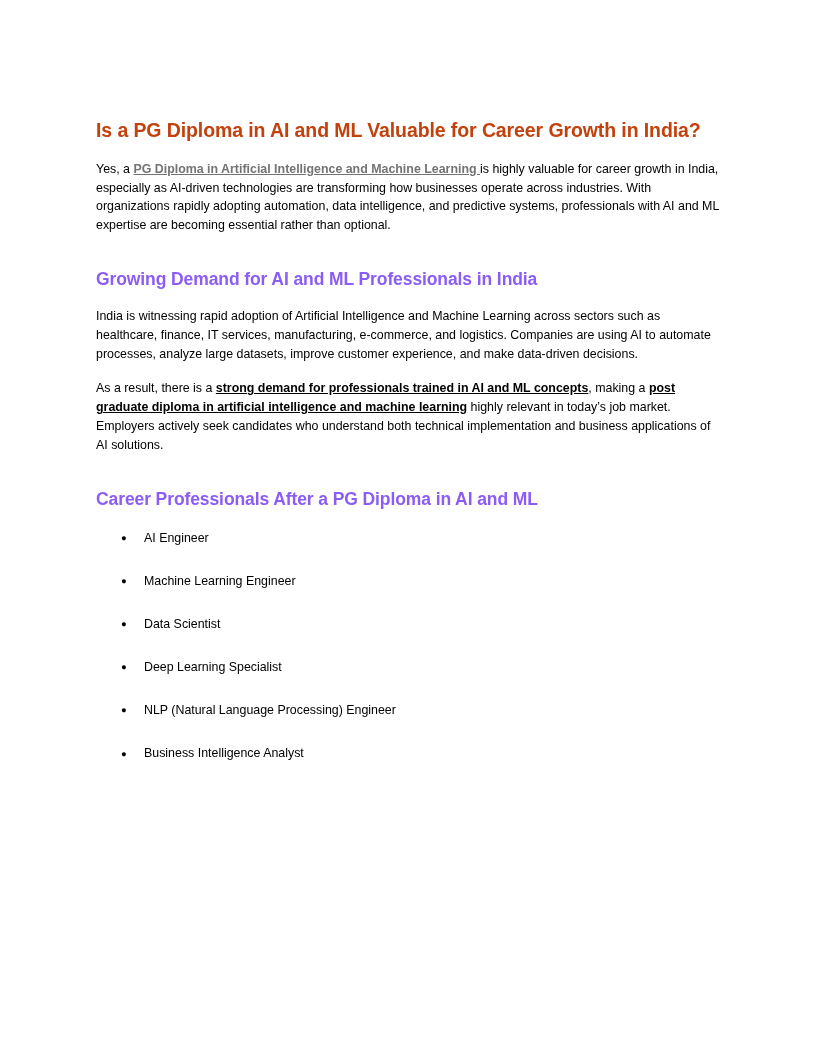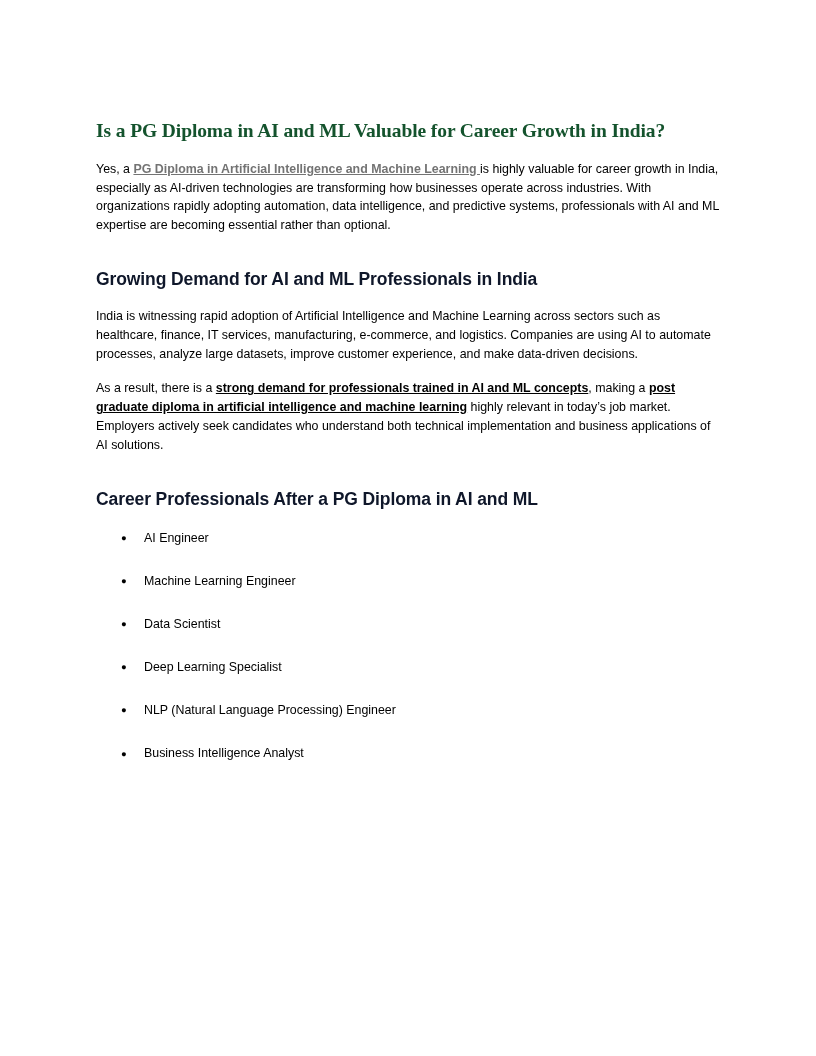--- a/index.html
+++ b/index.html
@@ -24,30 +24,29 @@
   }
   .doc-body {
     width: 624px;
   }
   h1.title {
     font-size: 19.5px;
     line-height: 1.32;
     font-weight: bold;
     margin: 22px 0 0 0;
     letter-spacing: -0.1px;
-    color: #14532d;
-    font-family: Liberation Serif, serif;
+    color: #c2410c;
   }
   h2.heading {
     font-size: 17.5px;
     line-height: 1.3;
     font-weight: bold;
     margin: 33px 0 0 0;
     letter-spacing: -0.1px;
-    color: #0f172a;
+    color: #8b5cf6;
   }
   p.para {
     font-size: 12.4px;
     line-height: 1.52;
     margin: 16px 0 0 0;
     color: #000;
     text-align: left;
   }
   a.inline-link {
     color: #737373;

